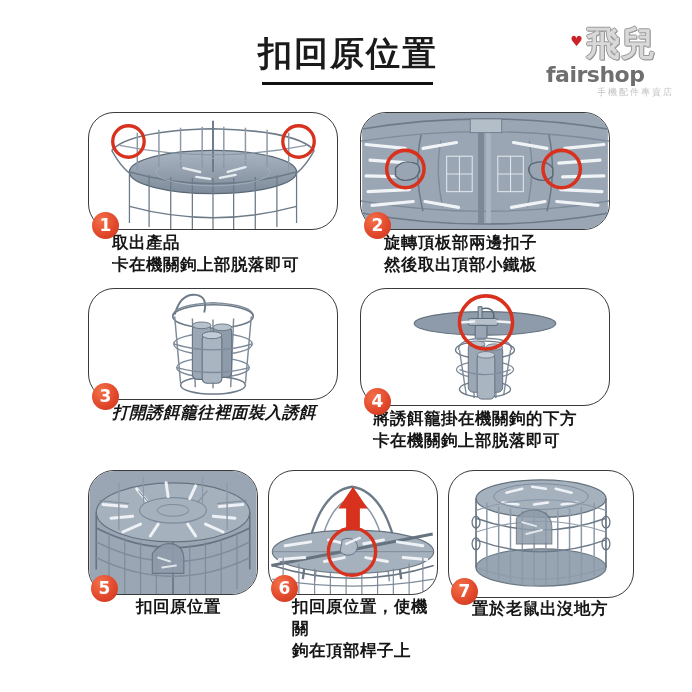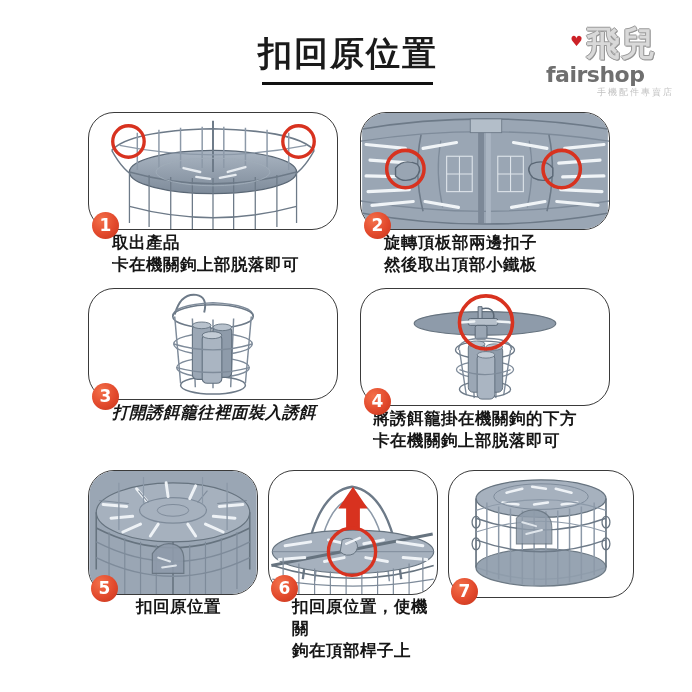--- a/index.html
+++ b/index.html
@@ -474,15 +474,16 @@
         <path d="M68 48 Q76 38 90 40 Q104 43 104 58 L104 74 L68 74 Z" fill="#8e9baa" stroke="#66737f" stroke-width="1.1" opacity="0.85"></path>
         <path d="M74 52 L88 56 M78 64 L94 60" stroke="#dfe5eb" stroke-width="2" stroke-linecap="round"></path>
 
         <ellipse cx="27" cy="52" rx="4" ry="6" fill="none" stroke="#66737f" stroke-width="1.3"></ellipse>
         <ellipse cx="27" cy="74" rx="4" ry="6" fill="none" stroke="#66737f" stroke-width="1.3"></ellipse>
         <ellipse cx="159" cy="52" rx="4" ry="6" fill="none" stroke="#66737f" stroke-width="1.3"></ellipse>
         <ellipse cx="159" cy="74" rx="4" ry="6" fill="none" stroke="#66737f" stroke-width="1.3"></ellipse>
       </svg>
     </div>
     <div class="badge" style="left:3px; top:108px;">7</div>
+    <div class="caption" style="left:24px; top:128px; width:166px;">置於老鼠出沒地方</div>
   </div>
 
 </div>
 
 </body></html>

